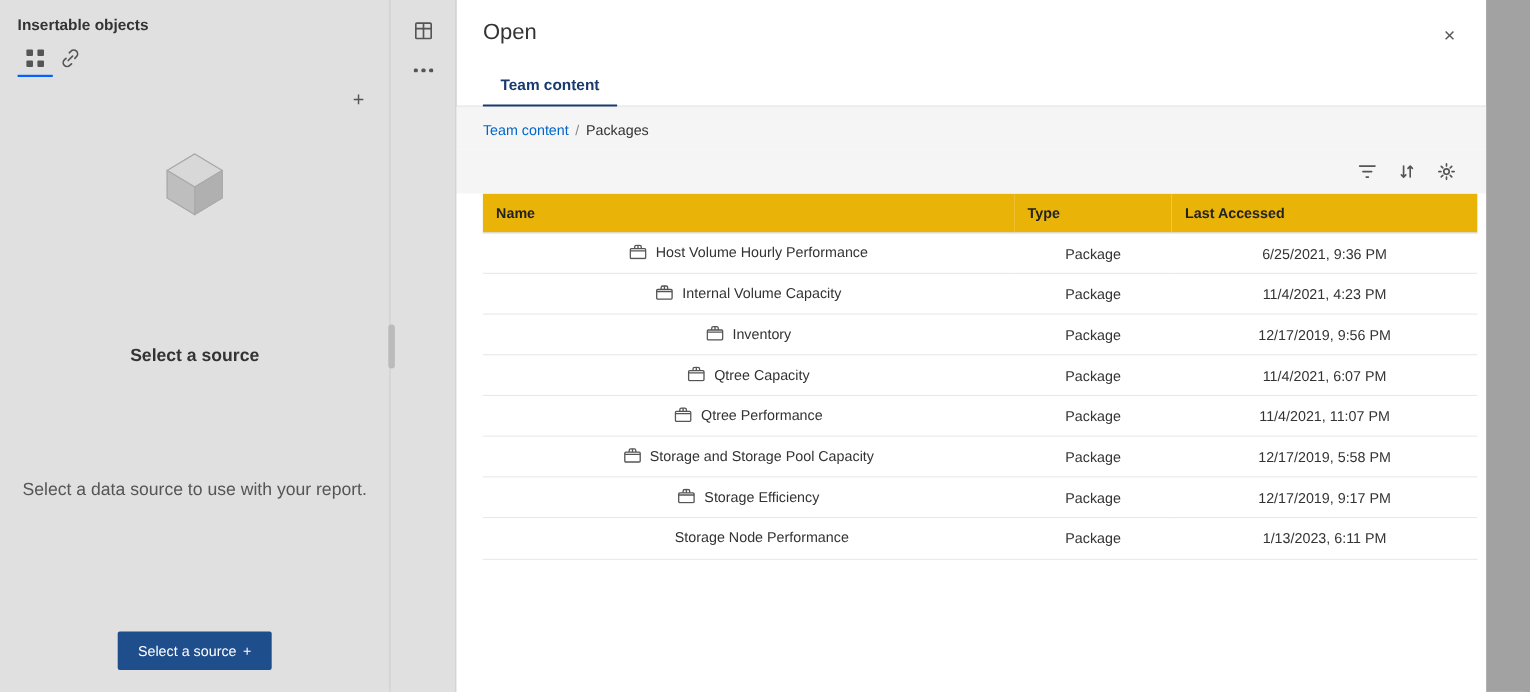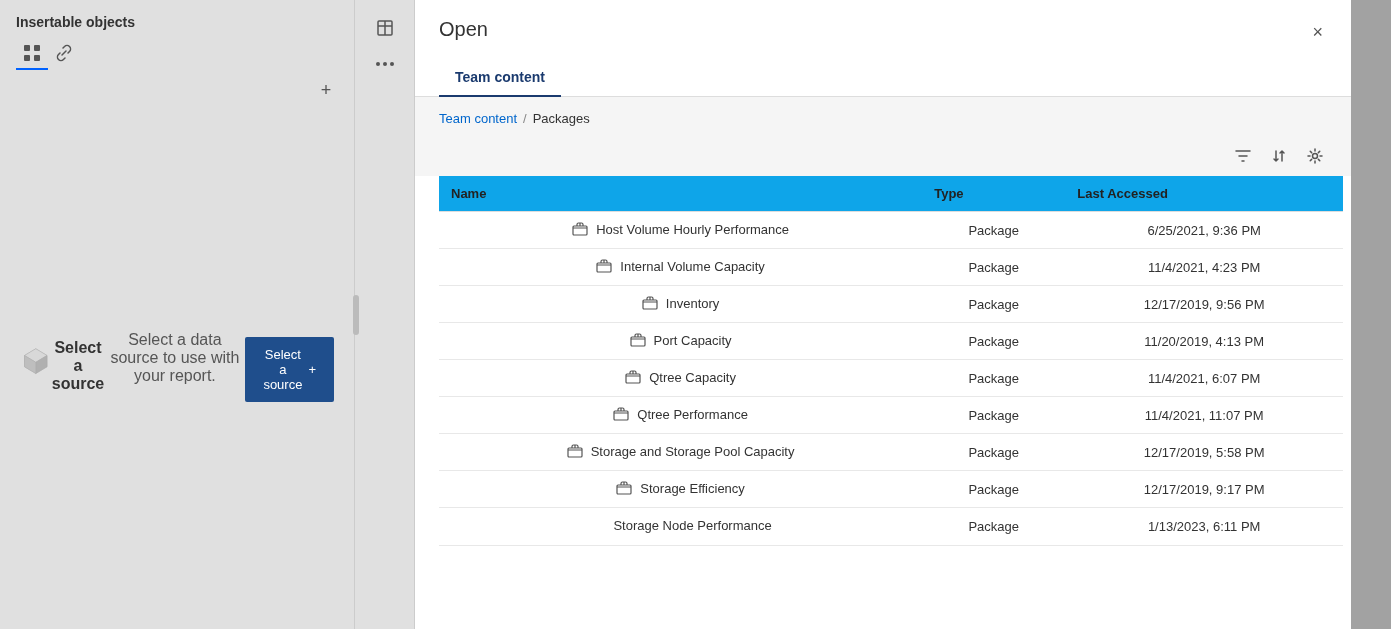--- a/index.html
+++ b/index.html
@@ -62,21 +62,21 @@
       font-size: 18px;
       cursor: pointer;
       color: #555;
       display: flex;
       align-items: center;
       justify-content: center;
     }
     .left-panel-content {
       flex: 1;
       display: flex;
-      flex-direction: row;
+      flex-direction: column;
       align-items: center;
       justify-content: space-between;
       padding: 20px;
     }
     .cube-icon {
       width: 70px;
       height: 70px;
       margin-bottom: 20px;
     }
     .select-source-title {
@@ -239,21 +239,21 @@
       flex: 1;
       overflow-y: auto;
       padding: 0 8px 0 24px;
       background: #fff;
     }
     table {
       width: 100%;
       border-collapse: collapse;
     }
     thead tr {
-      background: #0ea5e9;
+      background: #eab308;
     }
     thead th {
       text-align: left;
       padding: 10px 12px;
       font-weight: 600;
       font-size: 13px;
       color: #222;
       border-bottom: 1px solid #ddd;
     }
     tbody tr {
@@ -423,31 +423,20 @@
               <td>Package</td>
               <td>12/17/2019, 9:56 PM</td>
             </tr>
             <tr>
               <td><span class="pkg-icon"><span class="pkg-icon-shape">
       <svg width="16" height="14" viewBox="0 0 16 14" fill="none">
                       <rect x="1" y="4" width="14" height="9" rx="1" stroke="#555" stroke-width="1.2" fill="none"></rect>
                       <path d="M1 6h14M5 4V2.5A1.5 1.5 0 016.5 1h3A1.5 1.5 0 0111 2.5V4" stroke="#555" stroke-width="1.2"></path>
                       <line x1="8" y1="1" x2="8" y2="4" stroke="#555" stroke-width="1.2"></line>
                     </svg>
-    </span>Port Capacity</span></td>
-              <td>Package</td>
-              <td>11/20/2019, 4:13 PM</td>
-            </tr>
-            <tr>
-              <td><span class="pkg-icon"><span class="pkg-icon-shape">
-      <svg width="16" height="14" viewBox="0 0 16 14" fill="none">
-                      <rect x="1" y="4" width="14" height="9" rx="1" stroke="#555" stroke-width="1.2" fill="none"></rect>
-                      <path d="M1 6h14M5 4V2.5A1.5 1.5 0 016.5 1h3A1.5 1.5 0 0111 2.5V4" stroke="#555" stroke-width="1.2"></path>
-                      <line x1="8" y1="1" x2="8" y2="4" stroke="#555" stroke-width="1.2"></line>
-                    </svg>
     </span>Qtree Capacity</span></td>
               <td>Package</td>
               <td>11/4/2021, 6:07 PM</td>
             </tr>
             <tr>
               <td><span class="pkg-icon"><span class="pkg-icon-shape">
       <svg width="16" height="14" viewBox="0 0 16 14" fill="none">
                       <rect x="1" y="4" width="14" height="9" rx="1" stroke="#555" stroke-width="1.2" fill="none"></rect>
                       <path d="M1 6h14M5 4V2.5A1.5 1.5 0 016.5 1h3A1.5 1.5 0 0111 2.5V4" stroke="#555" stroke-width="1.2"></path>
                       <line x1="8" y1="1" x2="8" y2="4" stroke="#555" stroke-width="1.2"></line>

